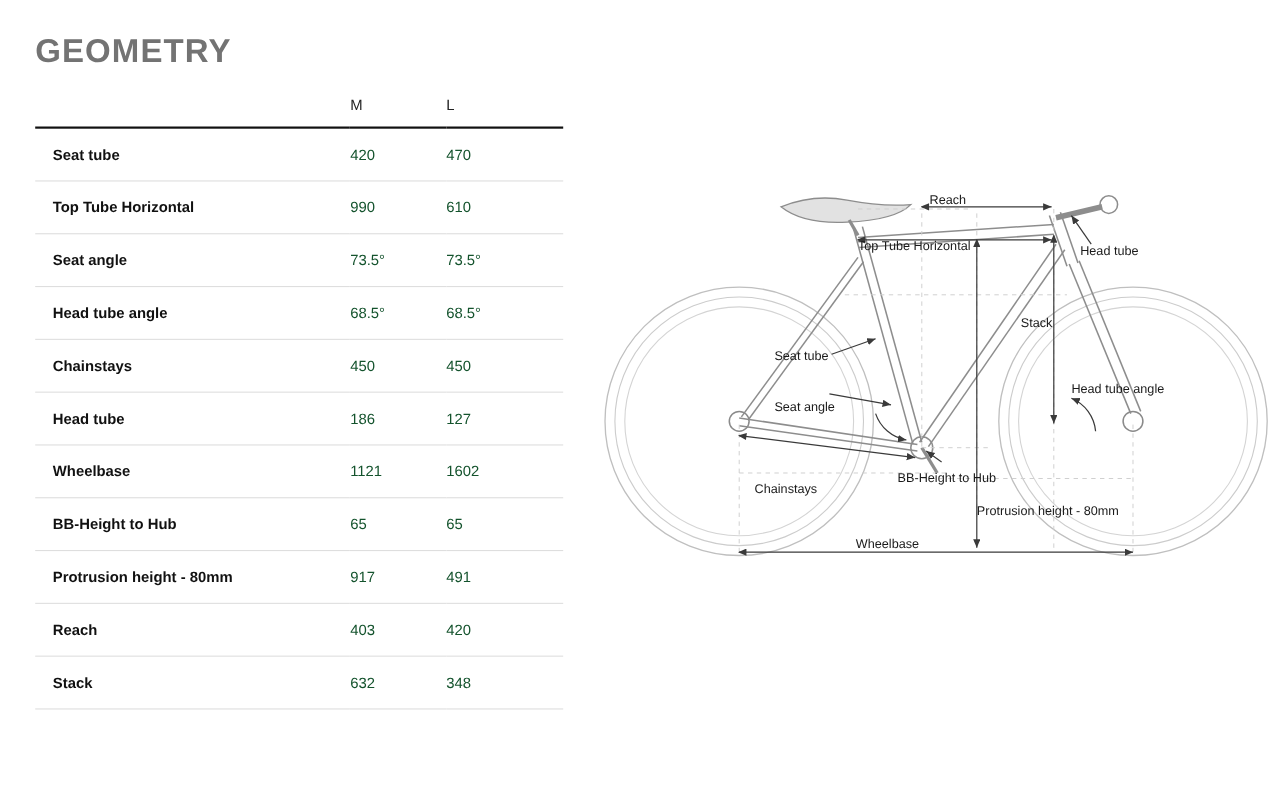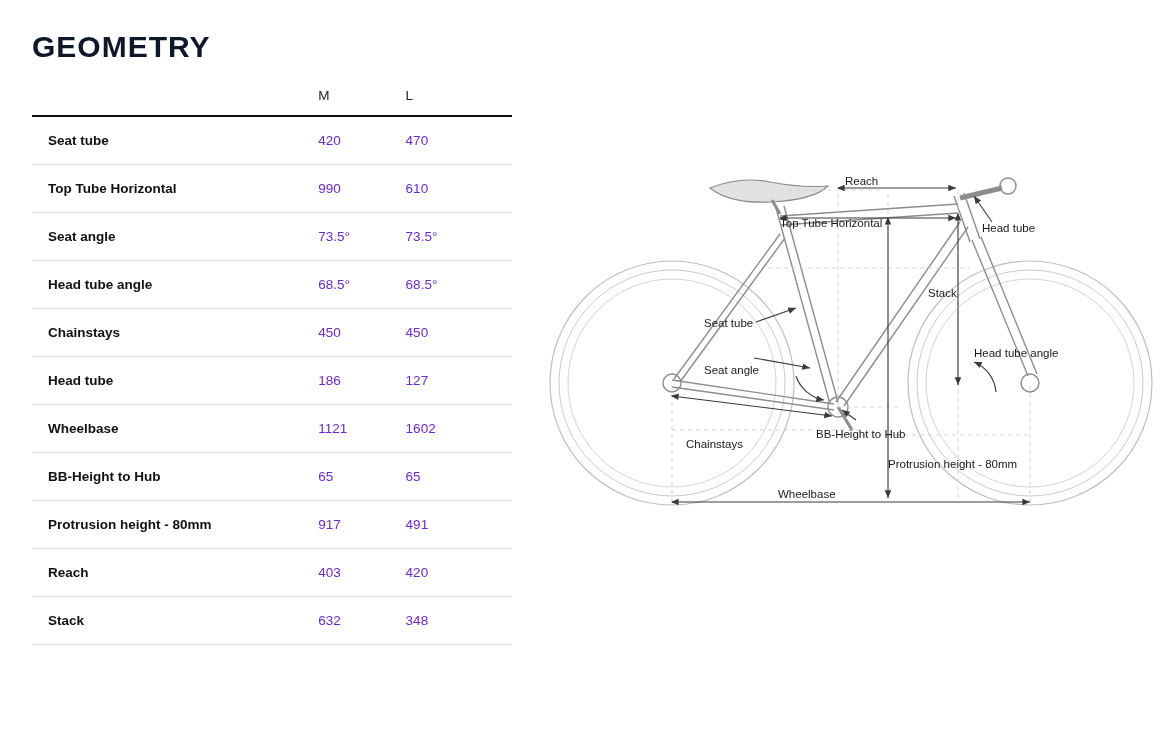--- a/index.html
+++ b/index.html
@@ -20,21 +20,21 @@
     width: 1171px;
     height: 734px;
   }
   .title {
     position: absolute;
     left: 32px;
     top: 30px;
     font-size: 30px;
     font-weight: bold;
     letter-spacing: 1px;
-    color: #0f172a;
+    color: #737373;
   }
   
   .geo-table {
     position: absolute;
     left: 32px;
     top: 88px;
     width: 480px;
     border-collapse: collapse;
     font-size: 13.5px;
   }
@@ -50,21 +50,21 @@
   }
   .geo-table th.col-label { width: 280px; padding-left: 16px; }
   .geo-table th.col-m { width: 90px; }
   .geo-table th.col-l { width: 110px; }
   .geo-table tbody tr {
     border-bottom: 1px solid #dedede;
   }
   .geo-table tbody td {
     padding: 16px 0 16px 0;
     font-size: 13.5px;
-    color: #6d28d9;
+    color: #14532d;
   }
   .geo-table tbody td.lbl {
     font-weight: bold;
     color: #111111;
     padding-left: 16px;
   }
   
   .diagram {
     position: absolute;
     left: 540px;

